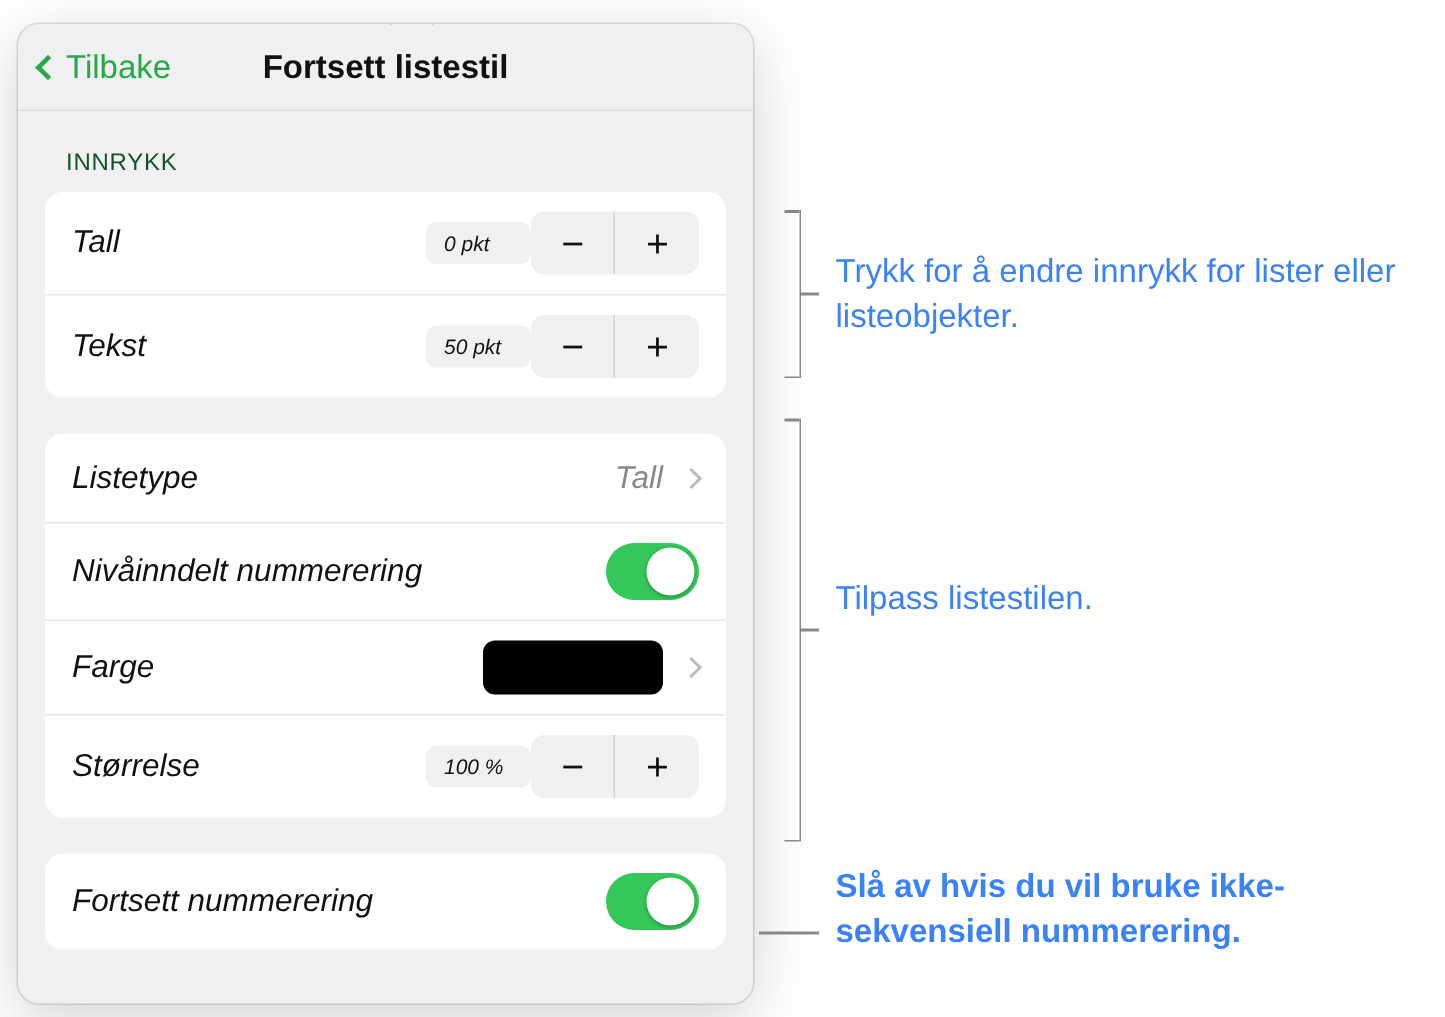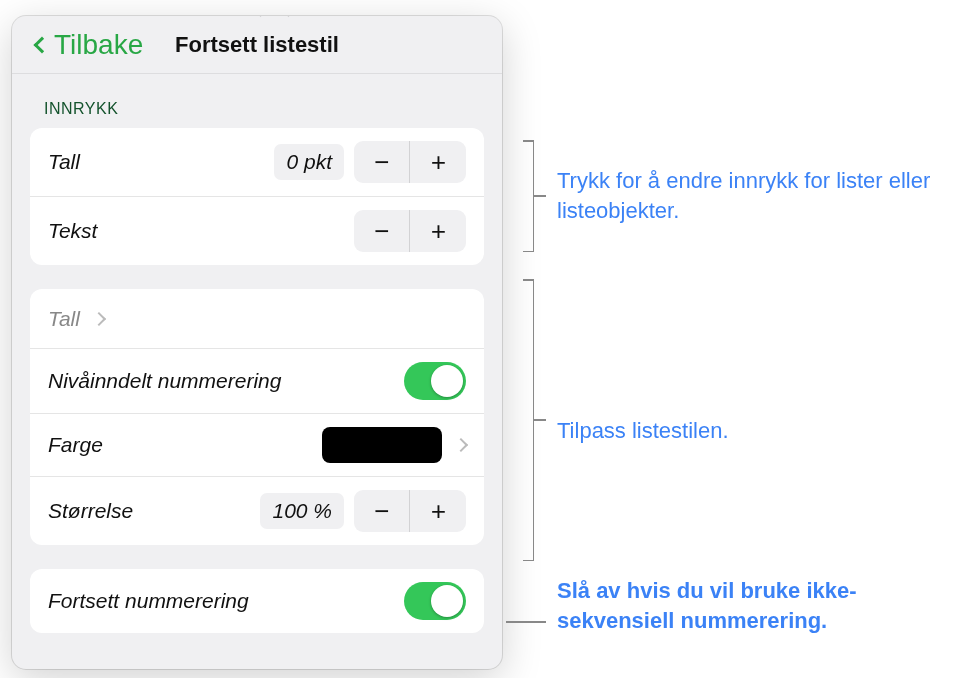--- a/index.html
+++ b/index.html
@@ -40,25 +40,25 @@
   .header {
     height: 58px;
     display: flex;
     align-items: center;
     justify-content: center;
     position: relative;
     border-bottom: 1px solid rgba(0,0,0,0.08);
   }
   .back-btn {
     position: absolute;
-    left: 24px;
+    left: 14px;
     display: flex;
     align-items: center;
     color: #28a745;
-    font-size: 28px;
+    font-size: 22px;
     cursor: pointer;
   }
   .back-chevron {
     display: inline-block;
     width: 12px;
     height: 12px;
     border-left: 3px solid #28a745;
     border-bottom: 3px solid #28a745;
     transform: rotate(45deg);
     margin-right: 6px;
@@ -95,28 +95,27 @@
     font-size: 21px;
     color: #111;
     flex: 1;
   }
   .row-value {
     font-size: 21px;
     color: #888;
     margin-right: 8px;
   }
   .value-box {
-    font-size: 21px;
+    font-size: 14px;
     color: #111;
     background: #f0f0f2;
     border-radius: 7px;
     padding: 6px 12px;
-    margin-right: 10px;
     min-width: 70px;
-    text-align: right;
+    text-align: left;
   }
   .stepper {
     display: flex;
     background: #f0f0f2;
     border-radius: 9px;
     overflow: hidden;
   }
   .stepper-btn {
     width: 56px;
     height: 42px;
@@ -215,29 +214,31 @@
     <div class="row">
       <div class="row-label">Tall</div>
       <div class="value-box">0 pkt</div>
       <div class="stepper">
         <div class="stepper-btn">−</div>
         <div class="stepper-btn">+</div>
       </div>
     </div>
     <div class="row">
       <div class="row-label">Tekst</div>
+      <div class="value-box">50 pkt</div>
       <div class="stepper">
         <div class="stepper-btn">−</div>
         <div class="stepper-btn">+</div>
       </div>
     </div>
   </div>
 
   <div class="group">
     <div class="row">
+      <div class="row-label">Listetype</div>
       <div class="row-value">Tall</div>
       <div class="chevron-right"></div>
     </div>
     <div class="row">
       <div class="row-label">Nivåinndelt nummerering</div>
       <div class="toggle"></div>
     </div>
     <div class="row">
       <div class="row-label">Farge</div>
       <div class="color-swatch"></div>
@@ -264,14 +265,14 @@
 
 <div class="bracket" style="left:524px; top:140px; height:112px;"></div>
 <div class="bracket-tick" style="left:534px; top:195px; width:12px;"></div>
 
 <div class="bracket" style="left:524px; top:279px; height:282px;"></div>
 <div class="bracket-tick" style="left:534px; top:419px; width:12px;"></div>
 
 <div class="hline" style="left:506px; top:621px; width:40px;"></div>
 
 <div class="callout-text" style="left:557px; top:166px;">Trykk for å endre innrykk for lister eller listeobjekter.</div>
-<div class="callout-text" style="left:557px; top:416px;">Tilpass listestilen.</div>
+<div class="callout-text" style="left:557px; top:384px;">Tilpass listestilen.</div>
 <div class="callout-text" style="left:557px; top:576px;font-weight:bold;">Slå av hvis du vil bruke ikke-sekvensiell nummerering.</div>
 
 </body></html>

